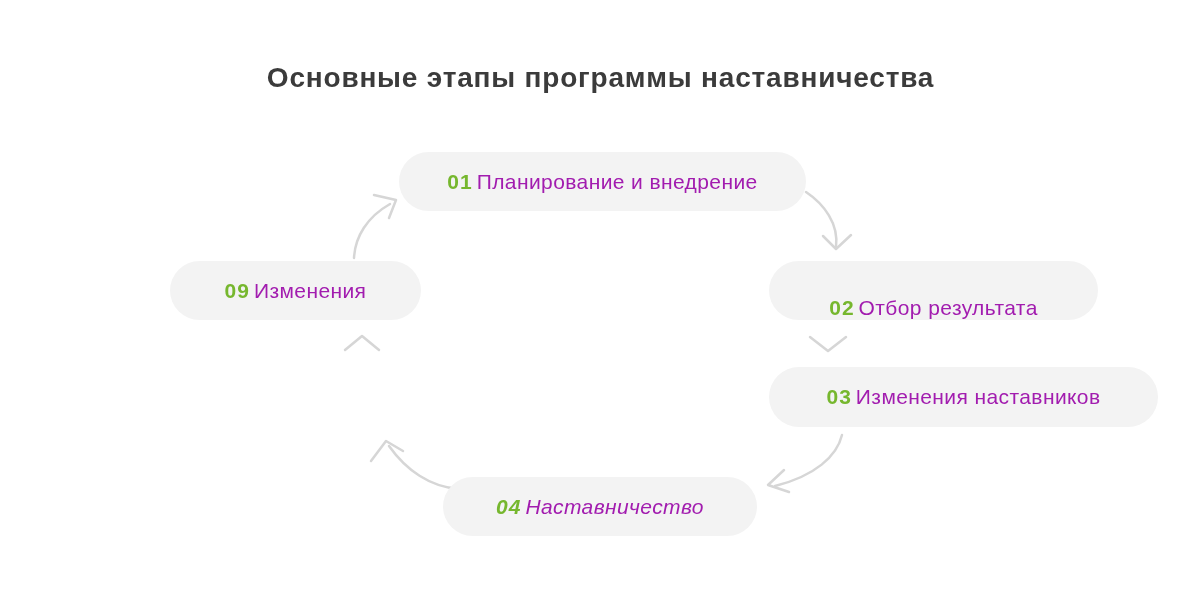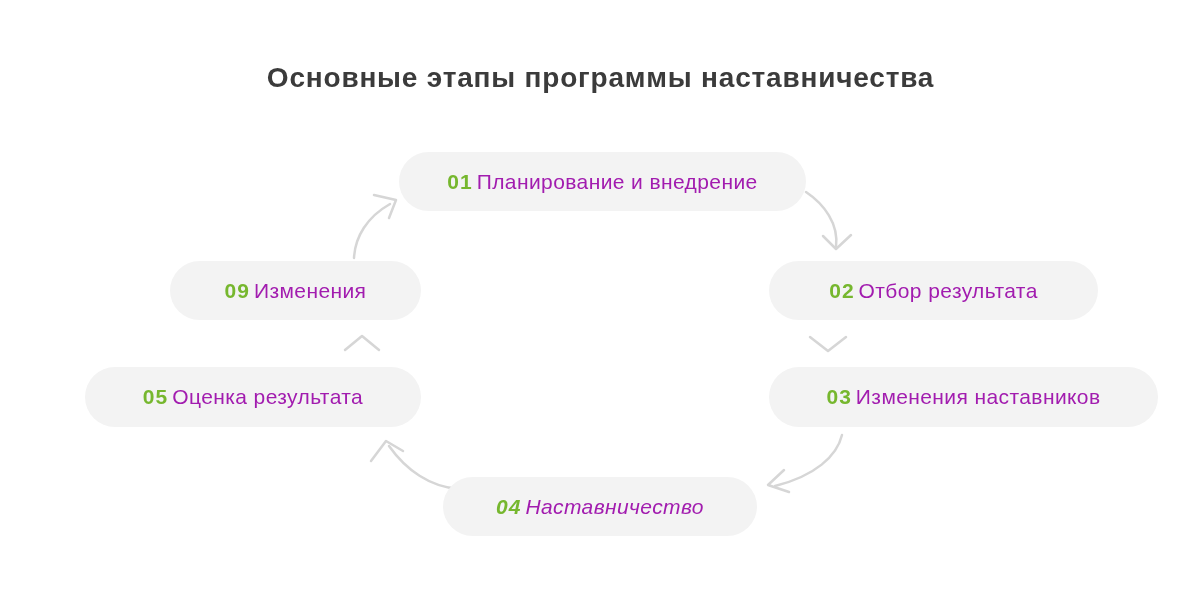--- a/index.html
+++ b/index.html
@@ -37,21 +37,21 @@
     font-weight: 700;
     font-size: 21px;
     letter-spacing: 1px;
   }
   .pill .label {
     color: #a21caf;
     font-size: 21px;
     letter-spacing: 0.4px;
   }
   .pill-01 { left: 399px; top: 152px; width: 407px; height: 59px; }
-  .pill-02 { left: 769px; top: 261px; width: 329px; height: 59px; }
+  .pill-02 { left: 769px; top: 261px; width: 329px; height: 59px; align-items: flex-end; }
   .pill-03 { left: 769px; top: 367px; width: 389px; height: 60px; }
   .pill-04 { left: 443px; top: 477px; width: 314px; height: 59px; font-style: italic; }
   .pill-05 { left: 85px;  top: 367px; width: 336px; height: 60px; }
   .pill-06 { left: 170px; top: 261px; width: 251px; height: 59px; }
   .arrows {
     position: absolute;
     top: 0; left: 0;
     width: 1201px; height: 601px;
     pointer-events: none;
   }
@@ -102,23 +102,19 @@
   <div class="pill pill-03">
     <span class="num">03</span>
     <span class="label">Изменения наставников</span>
   </div>
 
   <div class="pill pill-04">
     <span class="num">04</span>
     <span class="label">Наставничество</span>
   </div>
 
-  <div class="pill pill-05">
-    <span class="num">05</span>
-    <span class="label">Оценка результата</span>
-  </div>
 
   <div class="pill pill-06">
     <span class="num">09</span>
     <span class="label">Изменения</span>
   </div>
 
 </div>
 
 </body></html>

